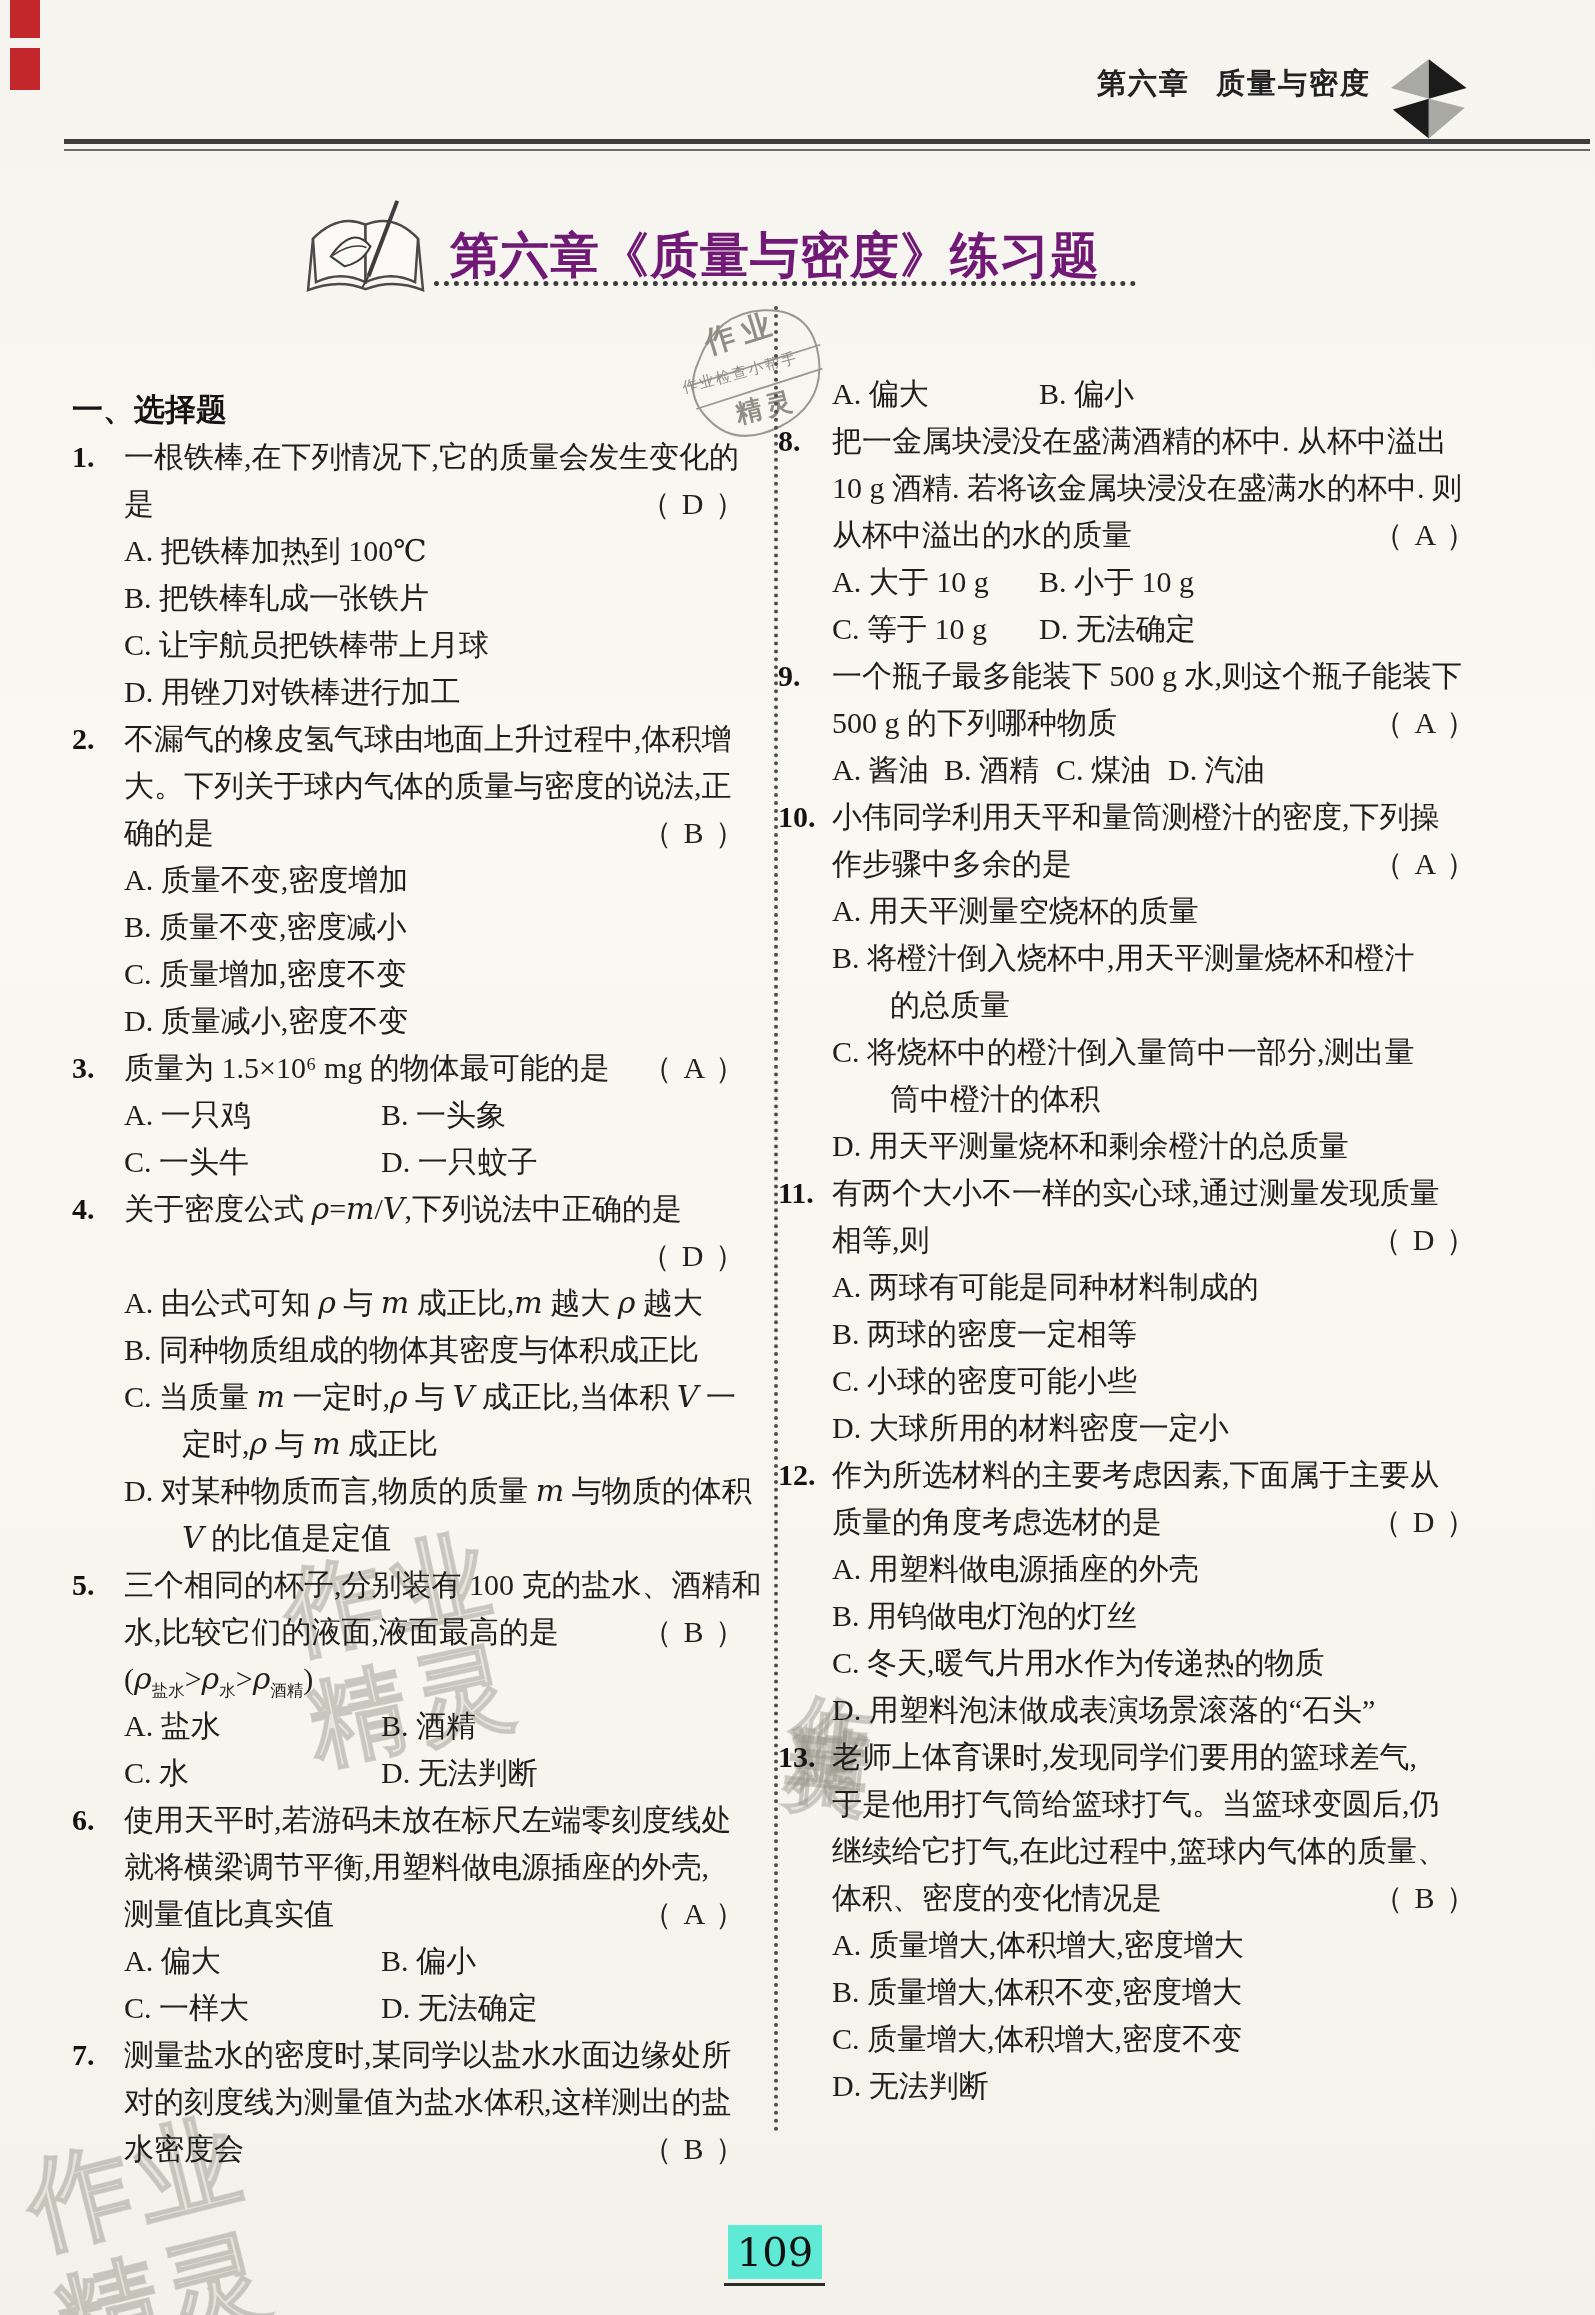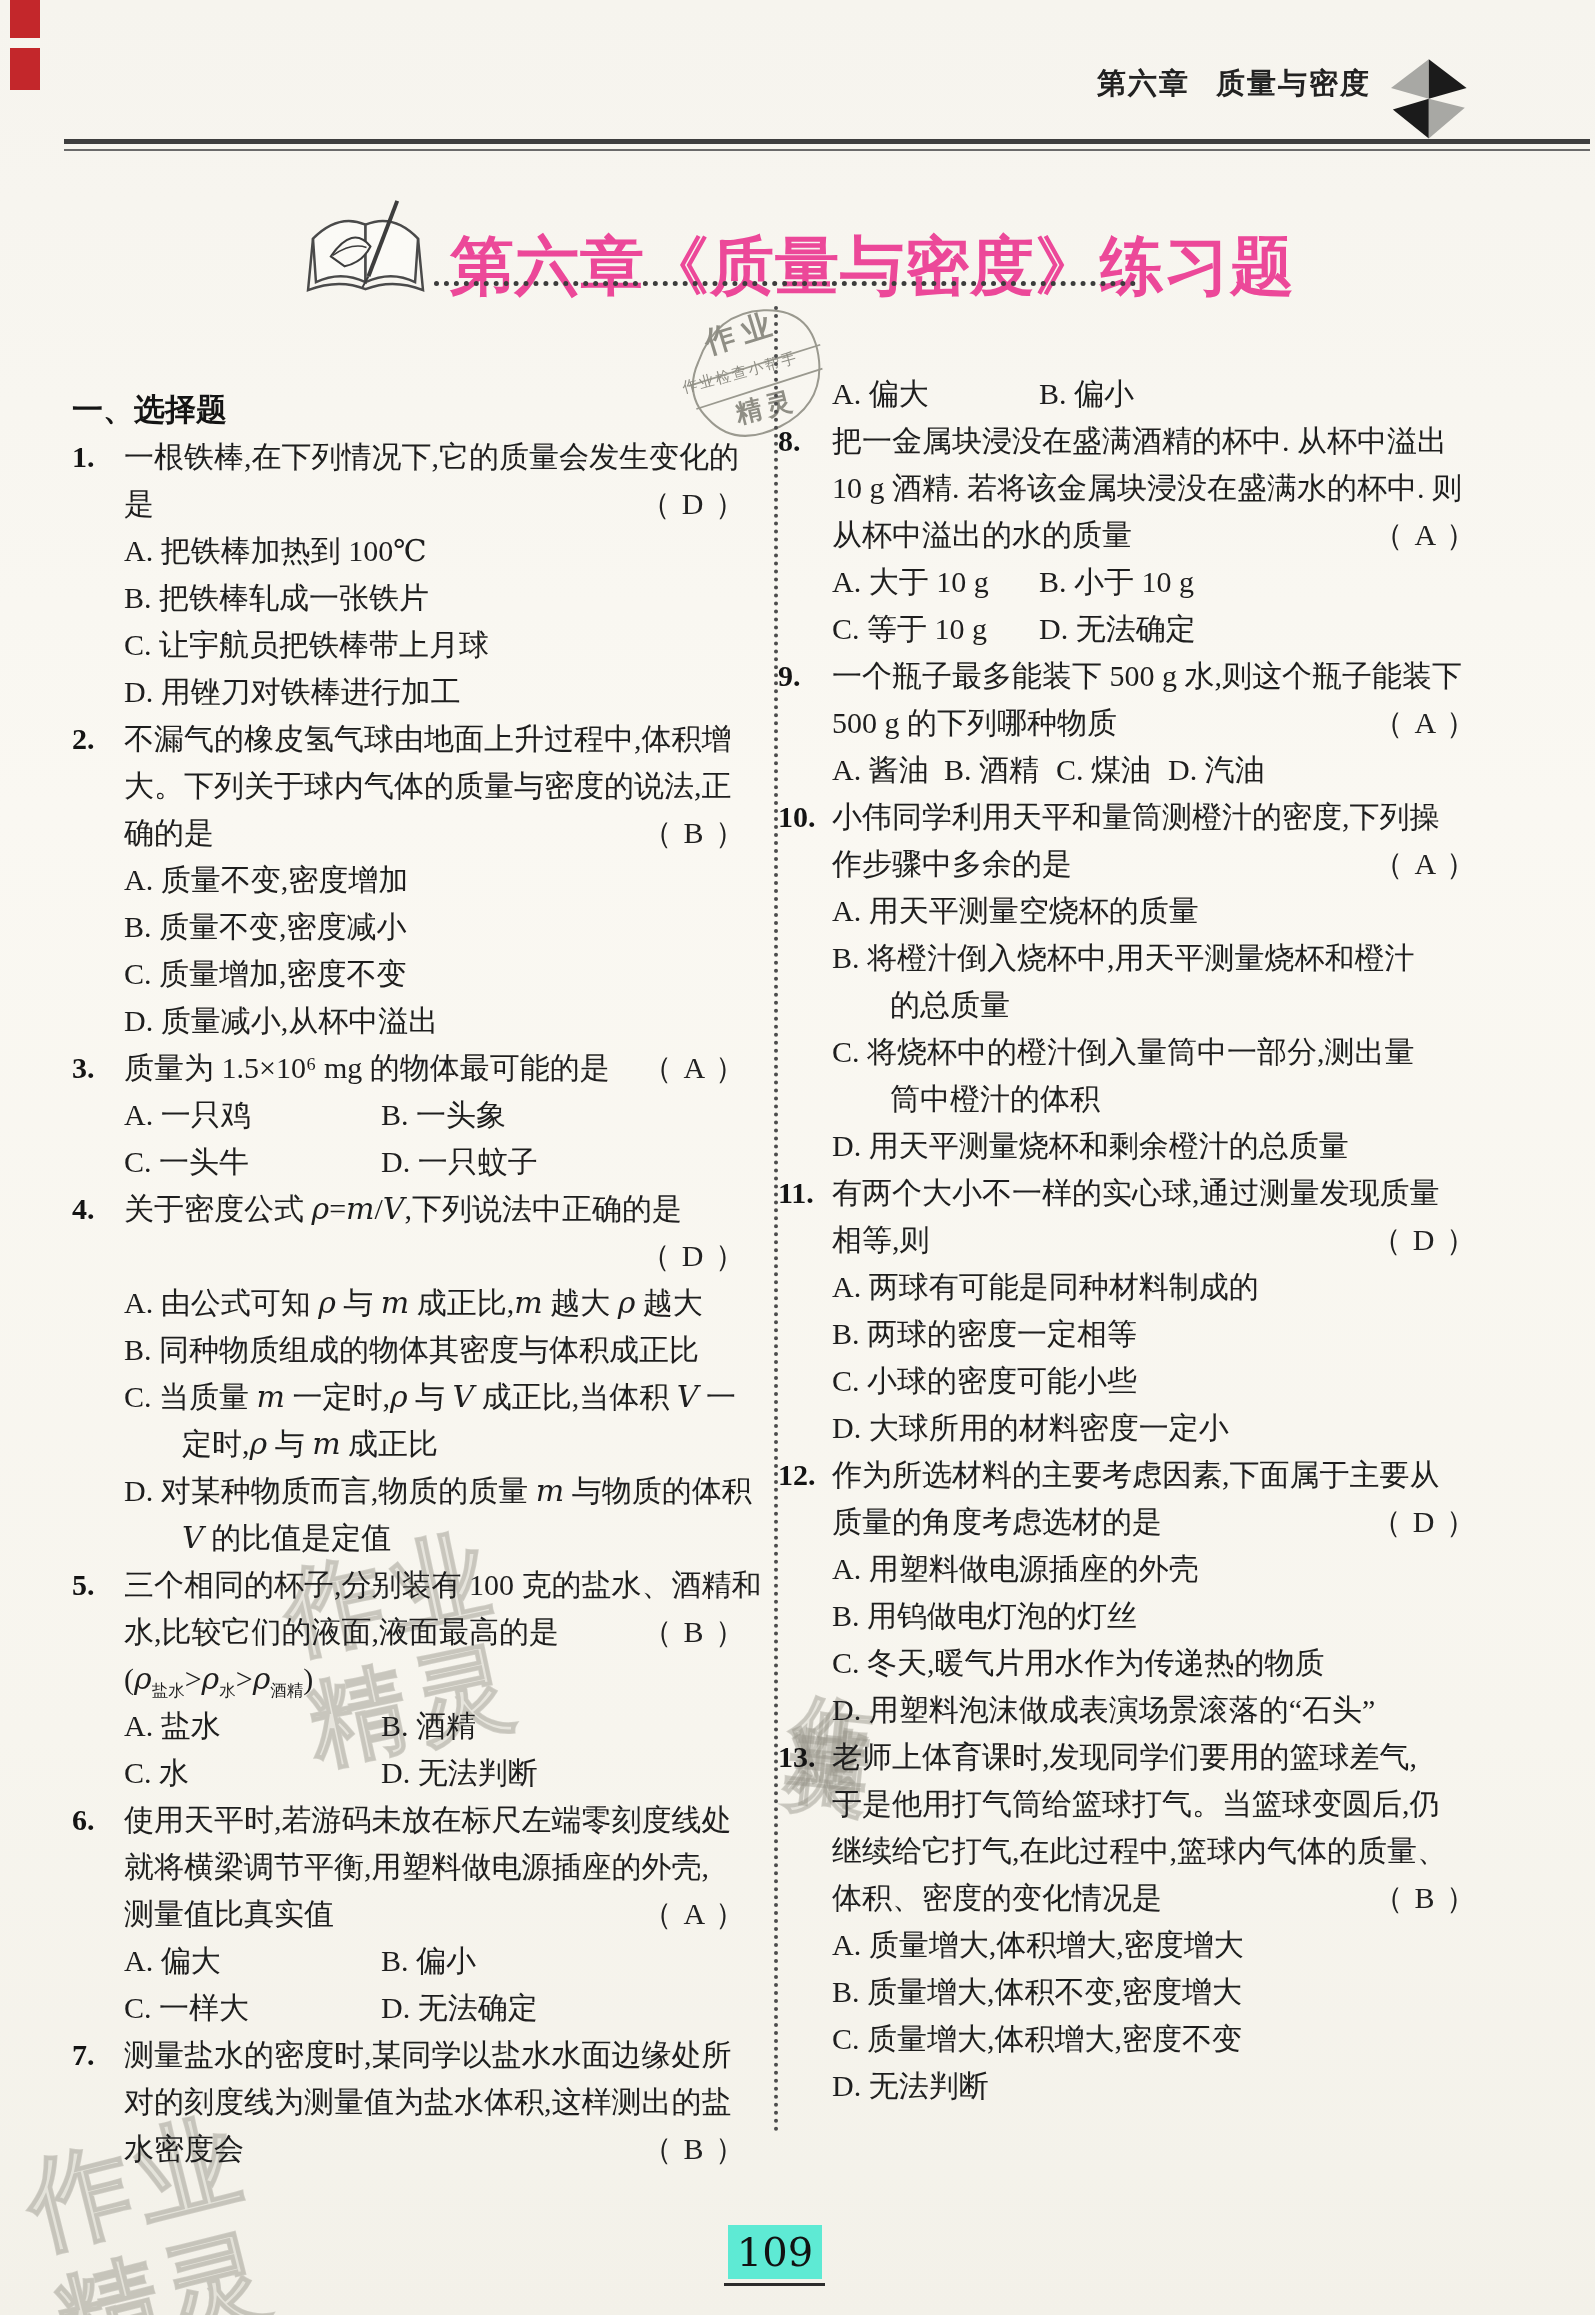--- a/index.html
+++ b/index.html
@@ -26,21 +26,21 @@
   .pinwheel{position:absolute;left:1381px;top:52px;width:92px;height:90px;}
   .rule{
     position:absolute;left:64px;top:139px;width:1526px;height:5px;
     border-top:5px solid #3e3e3e;border-bottom:2px solid #6a6a6a;
   }
   
   .book-icon{position:absolute;left:297px;top:191px;width:141px;height:111px;}
   .main-title{
     position:absolute;left:450px;top:223px;
     font-family:"DejaVu Sans","Liberation Sans",sans-serif;
-    font-weight:900;font-size:64px;letter-spacing:1px;color:#ec4899;
+    font-weight:900;font-size:49px;letter-spacing:1px;color:#701a75;
     white-space:nowrap;
   }
   .title-dots{position:absolute;left:434px;top:275px;width:702px;border-bottom:5px dotted #3c3c3c;height:6px;}
   
   .stamp{position:absolute;left:667px;top:295px;width:175px;height:155px;transform:rotate(-10deg);color:#8f8e85;}
   .stamp svg{position:absolute;left:0;top:0;}
   .stamp span{position:absolute;font-family:"DejaVu Sans","Liberation Sans",sans-serif;white-space:nowrap;}
   .stamp .s-top{left:44px;top:16px;font-size:30px;font-weight:700;letter-spacing:8px;transform:rotate(-7deg);}
   .stamp .s-band{left:14px;top:66px;font-size:15px;letter-spacing:2px;transform:rotate(-5deg);}
   .stamp .s-bot{left:62px;top:96px;font-size:26px;font-weight:700;letter-spacing:5px;transform:rotate(-4deg);}
@@ -134,21 +134,21 @@
     <div class="line"><span class="txt">A. 把铁棒加热到 100℃</span></div>
     <div class="line"><span class="txt">B. 把铁棒轧成一张铁片</span></div>
     <div class="line"><span class="txt">C. 让宇航员把铁棒带上月球</span></div>
     <div class="line"><span class="txt">D. 用锉刀对铁棒进行加工</span></div>
     <div class="line"><span class="qnum">2.</span><span class="txt">不漏气的橡皮氢气球由地面上升过程中,体积增</span></div>
     <div class="line"><span class="txt">大。下列关于球内气体的质量与密度的说法,正</span></div>
     <div class="line"><span class="txt">确的是</span><span class="ans">（ B ）</span></div>
     <div class="line"><span class="txt">A. 质量不变,密度增加</span></div>
     <div class="line"><span class="txt">B. 质量不变,密度减小</span></div>
     <div class="line"><span class="txt">C. 质量增加,密度不变</span></div>
-    <div class="line"><span class="txt">D. 质量减小,从杯中溢出</span></div>
+    <div class="line"><span class="txt">D. 质量减小,密度不变</span></div>
     <div class="line"><span class="qnum">3.</span><span class="txt">质量为 1.5×10⁶ mg 的物体最可能的是</span><span class="ans">（ A ）</span></div>
     <div class="line cells2"><span class="cell">A. 一只鸡</span><span class="cell">B. 一头象</span></div>
     <div class="line cells2"><span class="cell">C. 一头牛</span><span class="cell">D. 一只蚊子</span></div>
     <div class="line"><span class="qnum">4.</span><span class="txt">关于密度公式 <i>ρ</i>=<i>m</i>/<i>V</i>,下列说法中正确的是</span></div>
     <div class="line">
       <span class="ans">（ D ）</span>
     </div>
     <div class="line"><span class="txt">A. 由公式可知 <i>ρ</i> 与 <i>m</i> 成正比,<i>m</i> 越大 <i>ρ</i> 越大</span></div>
     <div class="line"><span class="txt">B. 同种物质组成的物体其密度与体积成正比</span></div>
     <div class="line"><span class="txt">C. 当质量 <i>m</i> 一定时,<i>ρ</i> 与 <i>V</i> 成正比,当体积 <i>V</i> 一</span></div>

